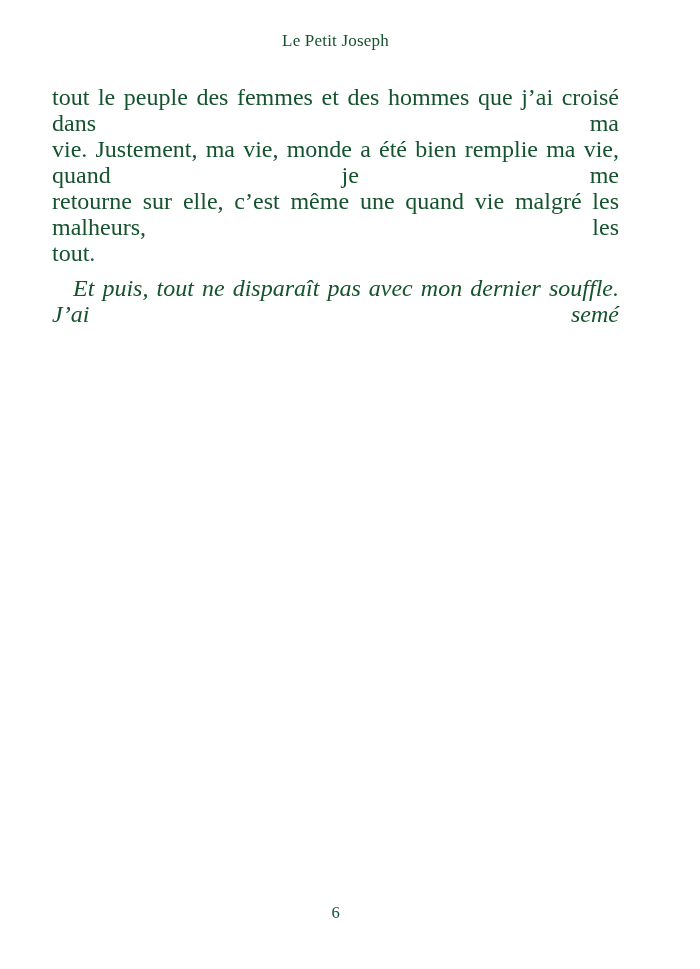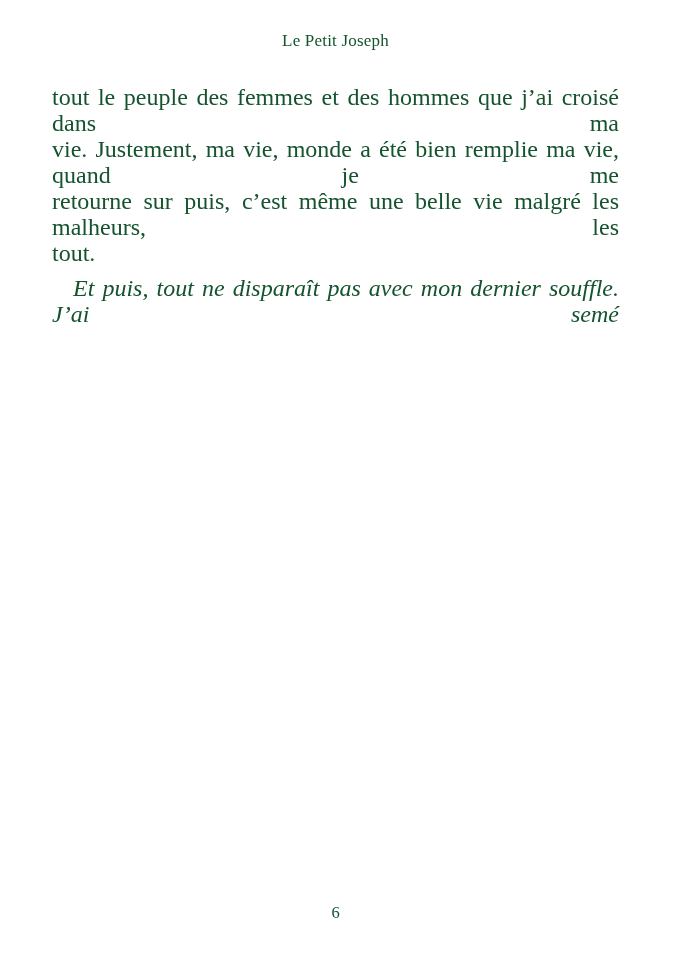--- a/index.html
+++ b/index.html
@@ -54,21 +54,21 @@
 
 <div class="page">
 
   <div class="running-head">Le Petit Joseph</div>
 
   <div class="body-text">
 
     <div class="paragraph">
       <div class="line">tout le peuple des femmes et des hommes que j’ai croisé dans ma</div>
       <div class="line">vie. Justement, ma vie, monde a été bien remplie ma vie, quand je me</div>
-      <div class="line">retourne sur puis, c’est même une belle vie malgré les malheurs, les</div>
+      <div class="line">retourne sur elle, c’est même une quand vie malgré les malheurs, les</div>
       <div class="line para-end">tout.</div>
     </div>
 
     <div class="paragraph">
       <div class="line indent">Et puis, tout ne disparaît pas avec mon dernier souffle. J’ai semé</div>
     </div>
 
   </div>
 
   <div class="page-number">6</div>

